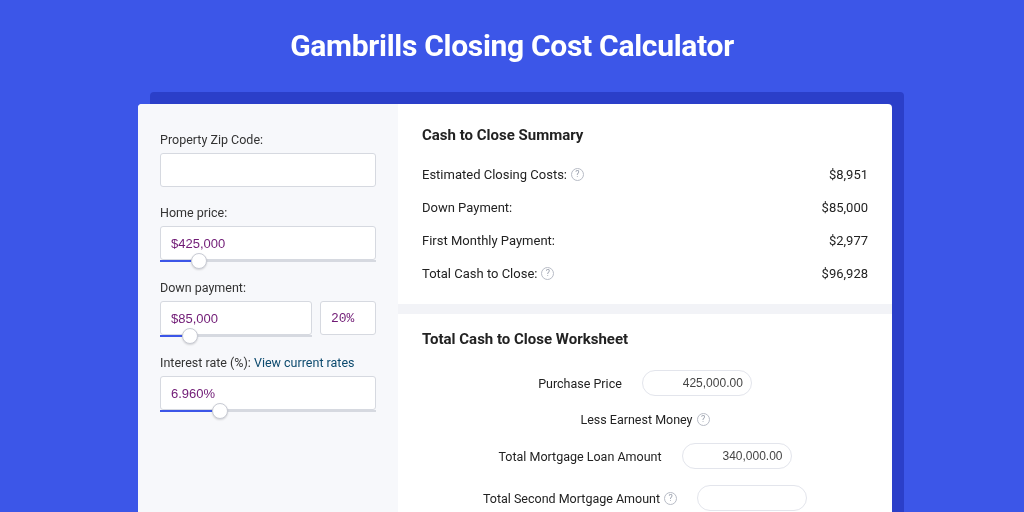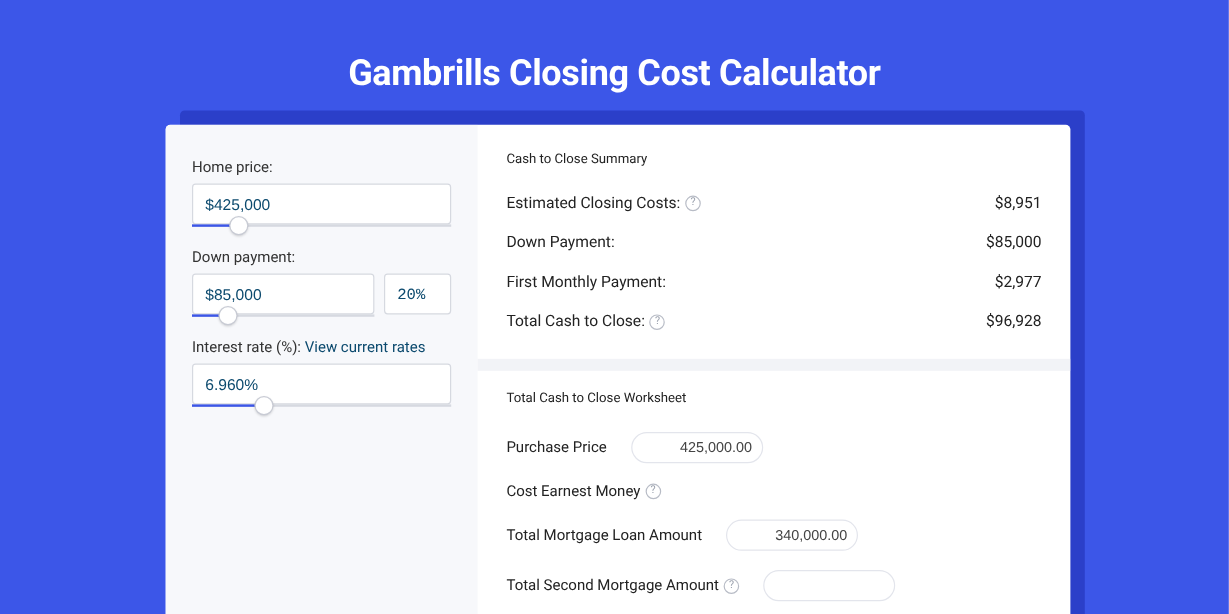--- a/index.html
+++ b/index.html
@@ -9,21 +9,21 @@
     width: 1024px;
     height: 512px;
     overflow: hidden;
     position: relative;
   }
   .page-title {
     text-align: center;
     color: #fff;
     font-size: 30px;
     font-weight: 700;
-    padding: 44px 0 20px 0;
+    padding: 28px 0 20px 0;
     letter-spacing: -0.3px;
   }
   .shadow-card {
     position: absolute;
     top: 92px;
     left: 150px;
     right: 120px;
     height: 500px;
     background: #2b3fc9;
     border-radius: 4px;
@@ -58,21 +58,21 @@
     position: relative;
   }
   .text-input {
     width: 100%;
     height: 34px;
     border: 1px solid #d6d9e0;
     border-radius: 3px;
     background: #fff;
     padding: 0 10px;
     font-size: 13px;
-    color: #0c4a6e;
+    color: #701a75;
   }
   .text-input.narrow { width: 100%; font-family: Liberation Mono, monospace; }
   .dp-row { display: flex; gap: 8px; }
   .dp-row .input-wrap:first-child { flex: 1; }
   .dp-row .input-wrap.pct { width: 56px; }
   .slider-track {
     position: relative;
     height: 2px;
     background: #d6d9e0;
     margin-top: 0;
@@ -95,22 +95,22 @@
   .link { color: #0c4a6e; text-decoration: none; }
 
   
   .main {
     flex: 1;
     padding: 22px 24px;
     font-size: 13px;
     color: #222;
   }
   .section-title {
-    font-weight: 400;
-    font-size: 11px;
+    font-weight: 700;
+    font-size: 15px;
     margin-bottom: 14px;
   }
   .summary-row {
     display: flex;
     justify-content: space-between;
     align-items: flex-start;
     padding: 9px 0;
   }
   .summary-row.bold { font-weight: 400; }
   .summary-label { display: flex; align-items: center; gap: 4px; }
@@ -125,21 +125,21 @@
     color: #9aa0ad;
     line-height: 1;
   }
   .divider {
     height: 10px;
     background: #f2f3f7;
     margin: 14px -24px 16px -24px;
   }
   .ws-row {
     display: flex;
-    justify-content: flex-start;
+    justify-content: center;
     align-items: center;
     padding: 8px 0;
     gap: 20px;
   }
   .ws-label { display: flex; align-items: center; gap: 4px; font-size: 12.5px; }
   .ws-value {
     width: 110px;
     height: 26px;
     border: 1px solid #e3e5ec;
     border-radius: 13px;
@@ -154,20 +154,26 @@
 <body>
 
 <h1 class="page-title">Gambrills Closing Cost Calculator</h1>
 
 <div class="shadow-card"></div>
 
 <div class="card">
 
   <aside class="sidebar">
 
+    <div class="field">
+      <label class="field-label">Property Zip Code:</label>
+      <div class="input-wrap">
+        <input class="text-input" type="text" value="" style="">
+      </div>
+    </div>
 
     <div class="field">
       <label class="field-label">Home price:</label>
       <div class="input-wrap">
         <input class="text-input" type="text" value="$425,000" style="">
         <div class="slider-track">
           <div class="slider-fill" style="width:18%"></div>
           <div class="slider-thumb" style="left:18%"></div>
         </div>
       </div>
@@ -243,21 +249,21 @@
 
     <div id="worksheet-list">
         <div class="ws-row">
           <div class="ws-label">
             <span>Purchase Price</span>
           </div>
           <input class="ws-value" type="text" value="425,000.00" style="">
         </div>
         <div class="ws-row">
           <div class="ws-label">
-            <span>Cost Earnest Money</span>
+            <span>Less Earnest Money</span>
             <span class="help-icon">?</span>
           </div>
         </div>
         <div class="ws-row">
           <div class="ws-label">
             <span>Total Mortgage Loan Amount</span>
           </div>
           <input class="ws-value" type="text" value="340,000.00" style="">
         </div>
         <div class="ws-row">

